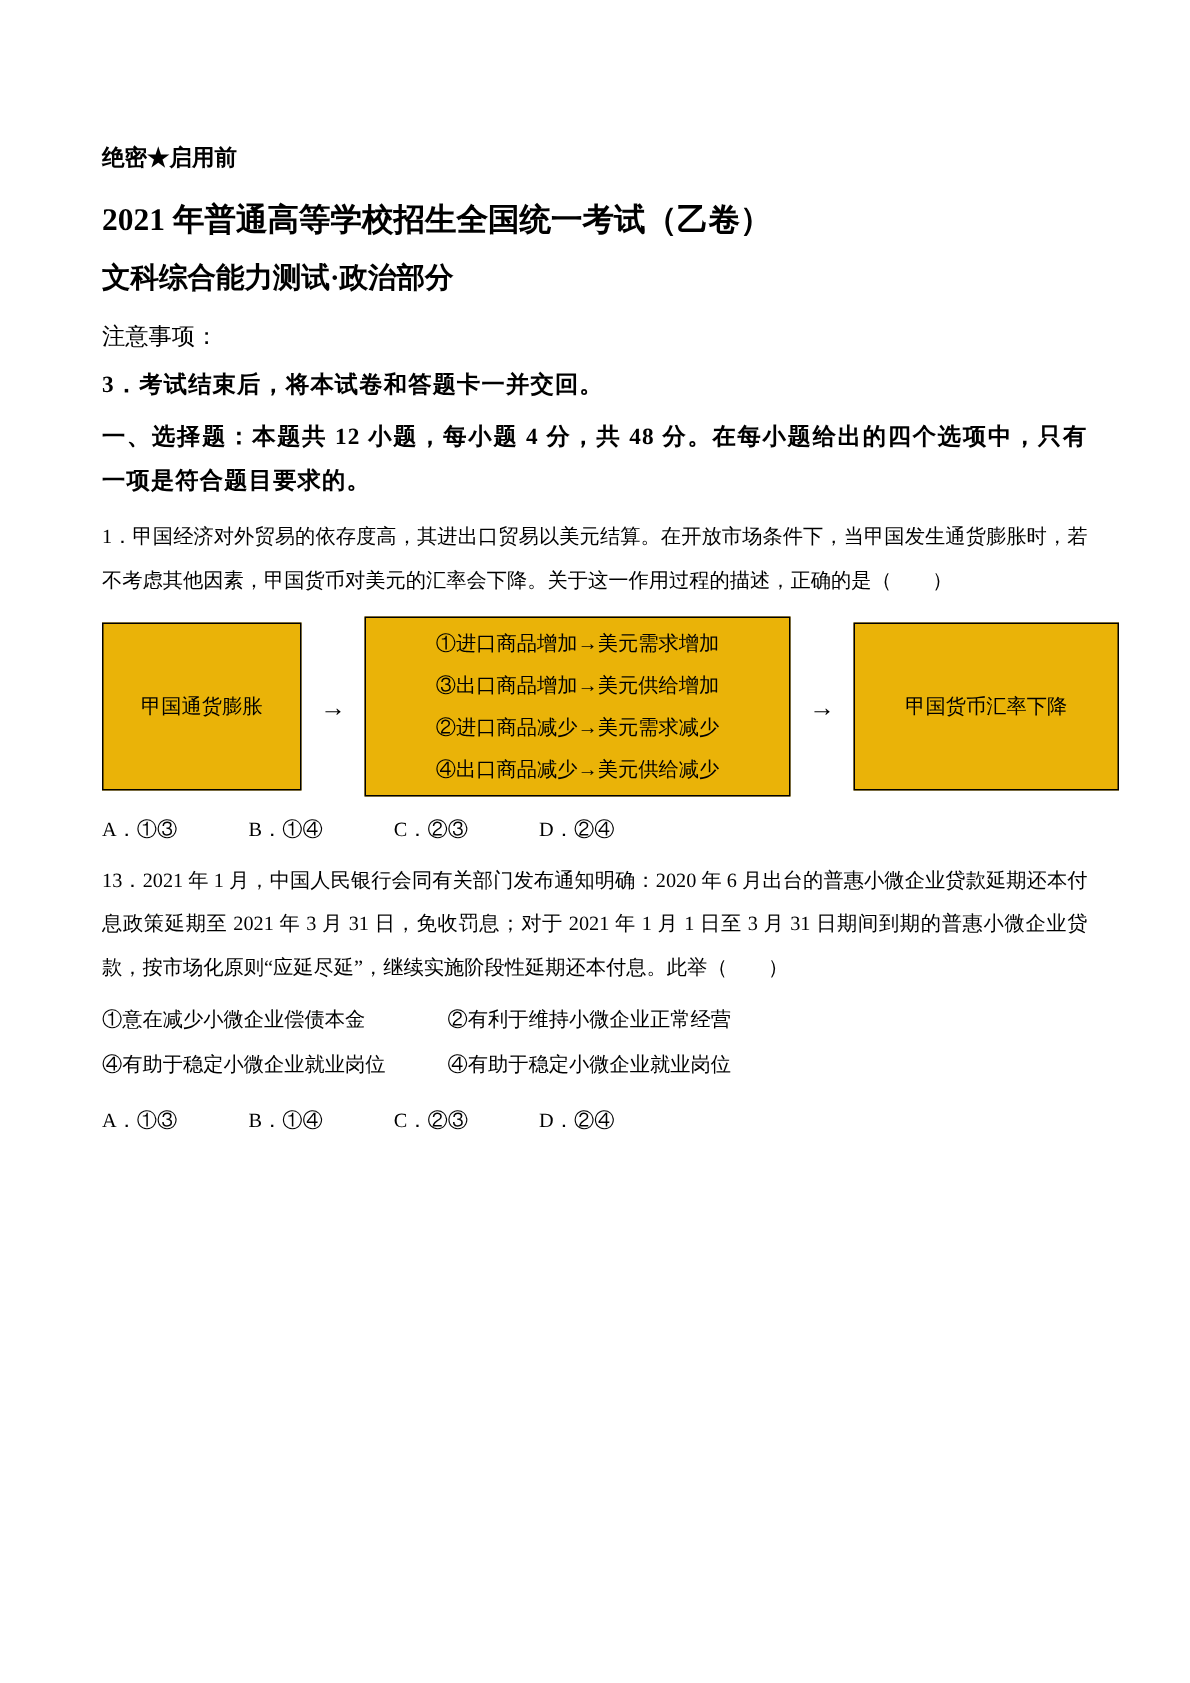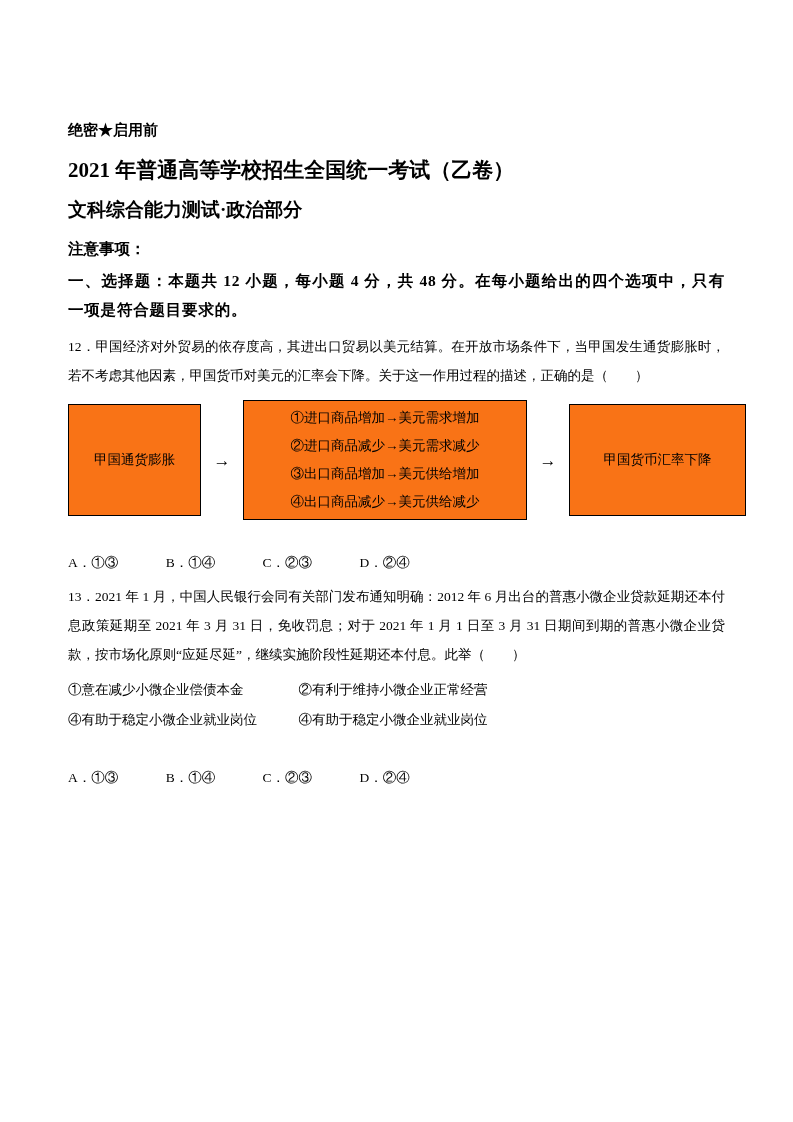--- a/index.html
+++ b/index.html
@@ -9,21 +9,21 @@
   body {
     width: 793px;
     height: 1122px;
     overflow: hidden;
     font-family: "Liberation Serif", "DejaVu Serif", serif;
     color: #000000;
   }
   .page {
     width: 793px;
     height: 1122px;
-    padding: 120px 68px 0 68px;
+    padding: 96px 68px 0 68px;
     background: #ffffff;
   }
   .secret {
     font-size: 15px;
     font-weight: bold;
     line-height: 20px;
   }
   .title {
     margin-top: 16px;
     font-size: 21px;
@@ -32,21 +32,21 @@
   }
   .subtitle {
     margin-top: 13px;
     font-size: 19px;
     font-weight: bold;
     line-height: 26px;
   }
   .notice-heading {
     margin-top: 14px;
     font-size: 15.5px;
-    font-weight: bold;
+    font-weight: normal;
     line-height: 24px;
   }
   .notice-item {
     margin-top: 5px;
     font-size: 15.5px;
     font-weight: bold;
     letter-spacing: 0.8px;
     line-height: 30px;
     text-align: justify;
     text-justify: inter-ideograph;
@@ -72,88 +72,89 @@
     display: flex;
     align-items: center;
     width: 678px;
   }
   .box {
     border: 1px solid #000000;
     display: flex;
     align-items: center;
     justify-content: center;
     font-size: 13.5px;
-    background: #f97316;
+    background: #eab308;
   }
   .box-left  { width: 133px; height: 112px; }
   .box-mid   { width: 284px; height: 120px; flex-direction: column; }
   .box-right { width: 177px; height: 112px; }
   .mid-line  { line-height: 28px; text-align: center; }
   .arrow {
     flex: 1 0 auto;
     text-align: center;
     font-size: 17px;
     line-height: 1;
   }
   .opts {
     margin-top: 11px;
     font-size: 13.5px;
     line-height: 22px;
   }
-  .opt { display: inline-block; margin-right: 44px; margin-top: 21px; }
+  .opt { display: inline-block; margin-right: 44px; }
   .opt:last-child { margin-right: 0; }
   .stmt-row {
     font-size: 13.5px;
     line-height: 30px;
   }
   .stmt-rows { margin-top: 6px; }
   .stmt:first-child { display: inline-block; width: 227px; }
   .q14 { margin-top: 12px; }
 </style>
 </head>
 <body>
 
 <div class="page">
 
   <div class="secret">绝密★启用前</div>
 
   <div class="title">2021 年普通高等学校招生全国统一考试（乙卷）</div>
   <div class="subtitle">文科综合能力测试·政治部分</div>
 
   <div class="notice-heading">注意事项：</div>
+  <p class="notice-item">3．考试结束后，将本试卷和答题卡一并交回。</p>
 
   <p class="section-heading">一、选择题：本题共 12 小题，每小题 4 分，共 48 分。在每小题给出的四个选项中，只有一项是符合题目要求的。</p>
 
-  <p class="stem">12．甲国经济对外贸易的依存度高，其进出口贸易以美元结算。在开放市场条件下，当甲国发生通货膨胀时，若不考虑其他因素，甲国货币对美元的汇率会下降。关于这一作用过程的描述，正确的是（　　）</p>
+  <p class="stem">1．甲国经济对外贸易的依存度高，其进出口贸易以美元结算。在开放市场条件下，当甲国发生通货膨胀时，若不考虑其他因素，甲国货币对美元的汇率会下降。关于这一作用过程的描述，正确的是（　　）</p>
 
   <div class="diagram">
     <div class="box box-left">
       <span>甲国通货膨胀</span>
     </div>
     <span class="arrow">→</span>
     <div class="box box-mid">
       <div class="mid-line">①进口商品增加→美元需求增加</div>
+      <div class="mid-line">③出口商品增加→美元供给增加</div>
       <div class="mid-line">②进口商品减少→美元需求减少</div>
-      <div class="mid-line">③出口商品增加→美元供给增加</div>
       <div class="mid-line">④出口商品减少→美元供给减少</div>
     </div>
     <span class="arrow">→</span>
     <div class="box box-right">
       <span>甲国货币汇率下降</span>
     </div>
   </div>
 
   <p class="opts">
     <span class="opt">A．①③</span>
     <span class="opt">B．①④</span>
     <span class="opt">C．②③</span>
     <span class="opt">D．②④</span>
   </p>
 
-  <p class="stem">13．2021 年 1 月，中国人民银行会同有关部门发布通知明确：2012 年 6 月出台的普惠小微企业贷款延期还本付息政策延期至 2021 年 3 月 31 日，免收罚息；对于 2021 年 1 月 1 日至 3 月 31 日期间到期的普惠小微企业贷款，按市场化原则“应延尽延”，继续实施阶段性延期还本付息。此举（　　）</p>
+  <p class="stem">13．2021 年 1 月，中国人民银行会同有关部门发布通知明确：2020 年 6 月出台的普惠小微企业贷款延期还本付息政策延期至 2021 年 3 月 31 日，免收罚息；对于 2021 年 1 月 1 日至 3 月 31 日期间到期的普惠小微企业贷款，按市场化原则“应延尽延”，继续实施阶段性延期还本付息。此举（　　）</p>
 
   <div class="stmt-rows">
     <div class="stmt-row">
       <span class="stmt">①意在减少小微企业偿债本金</span>
       <span class="stmt">②有利于维持小微企业正常经营</span>
     </div>
     <div class="stmt-row">
       <span class="stmt">④有助于稳定小微企业就业岗位</span>
       <span class="stmt">④有助于稳定小微企业就业岗位</span>
     </div>

